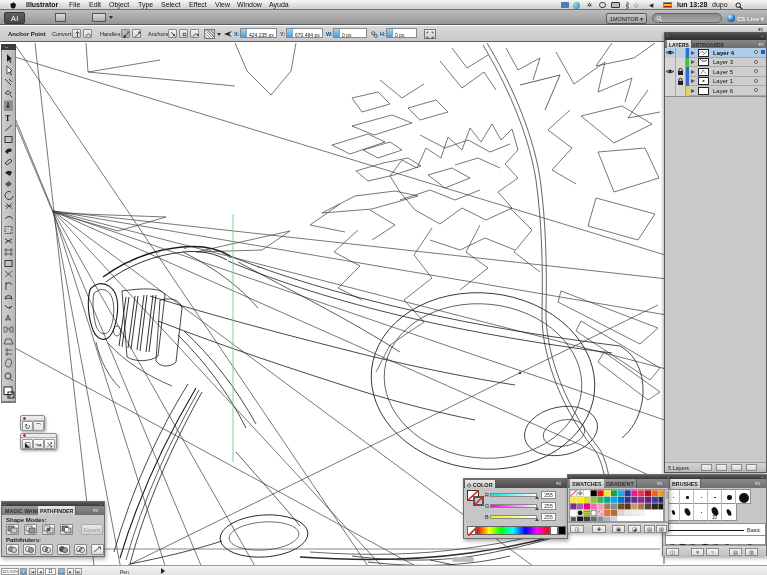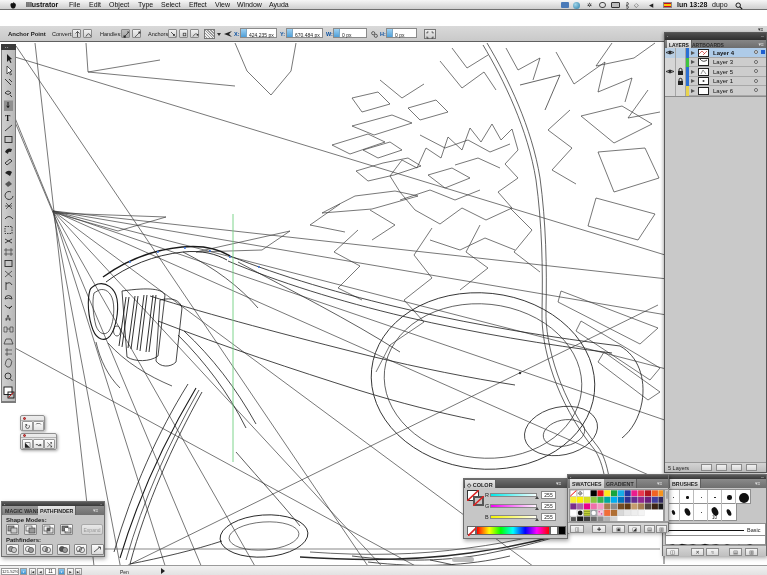--- a/index.html
+++ b/index.html
@@ -212,20 +212,34 @@
     <span class="abs" style="left:649px;top:2px;width:7px;height:6px;color:#222;font-size:5.5px;line-height:6px;">◀</span>
     <span class="abs" style="left:663px;top:2px;width:9px;height:6px;background:linear-gradient(#c60b1e 0%,#c60b1e 28%,#ffc400 28%,#ffc400 72%,#c60b1e 72%);border:0.5px solid #888;"></span>
     <span class="mi" style="left:677px;font-weight:bold;">lun 13:28</span>
     <span class="mi" style="left:712px;">dupo</span>
     <svg class="abs" style="left:735px;top:1.5px" width="8" height="8" viewBox="0 0 10 10">
         <circle cx="4" cy="4" r="2.8" fill="none" stroke="#111" stroke-width="1.2"></circle>
         <line x1="6.2" y1="6.2" x2="9" y2="9" stroke="#111" stroke-width="1.4"></line>
       </svg>
   </div>
 
+  <div id="appbar" class="abs">
+    <span class="abs" style="left:4px;top:1.5px;width:21px;height:12px;background:linear-gradient(#5f5f5f,#474747);border:1px solid #3a3a3a;border-radius:2px;color:#ccc;font-size:8px;font-weight:bold;text-align:center;line-height:11px;">Ai</span>
+    <span class="abs" style="left:55px;top:3px;width:11px;height:9px;border:1px solid #555;background:linear-gradient(#ddd,#aaa);"></span>
+    <span class="abs" style="left:92px;top:3px;width:14px;height:9px;border:1px solid #555;background:linear-gradient(#ddd,#aaa);"></span>
+    <span class="abs" style="left:109px;top:6px;width:0;height:0;border-top:3px solid #333;border-left:2.5px solid transparent;border-right:2.5px solid transparent;"></span>
+    <span class="abs" style="left:606px;top:2.5px;width:41px;height:11px;background:linear-gradient(#c9c9c9,#9f9f9f);border:1px solid #5d5d5d;border-radius:2px;color:#1c1c1c;font-size:5.5px;text-align:center;line-height:10px;">1MONITOR ▾</span>
+    <span class="abs" style="left:652px;top:3px;width:70px;height:10px;background:linear-gradient(#8b8b8b,#a8a8a8);border:1px solid #666;border-radius:5px;"></span>
+    <svg class="abs" style="left:656px;top:5px" width="7" height="7" viewBox="0 0 10 10">
+        <circle cx="4" cy="4" r="2.6" fill="none" stroke="#e8e8e8" stroke-width="1.3"></circle>
+        <line x1="6" y1="6" x2="8.5" y2="8.5" stroke="#e8e8e8" stroke-width="1.4"></line>
+      </svg>
+    <span class="abs" style="left:727px;top:4px;width:8px;height:8px;border-radius:50%;background:radial-gradient(circle at 35% 30%,#cfe8ff,#1d74c8 60%,#0b3f88);"></span>
+    <span class="abs" style="left:737px;top:5px;color:#f2f2f2;font-size:6px;font-weight:bold;">CS Live ▾</span>
+  </div>
 
   <div id="ctrlbar" class="abs">
     <span class="abs" style="left:8px;top:4.5px;font-weight:bold;">Anchor Point</span>
     <span class="abs" style="left:52px;top:5px;font-size:5.5px;">Convert:</span>
     <span class="cbtn" style="left:72px;"><svg width="7" height="7" style="margin:0.5px">
           <path d="M3.5,0.5 V6 M1.5,2.5 L3.5,0.5 L5.5,2.5" stroke="#333" stroke-width="0.8" fill="none"></path>
         </svg></span>
       <span class="cbtn" style="left:83px;"><svg width="7" height="7" style="margin:0.5px">
           <path d="M1,5.5 Q3.5,0 6,5.5" stroke="#333" stroke-width="0.8" fill="none"></path>
         </svg></span>

